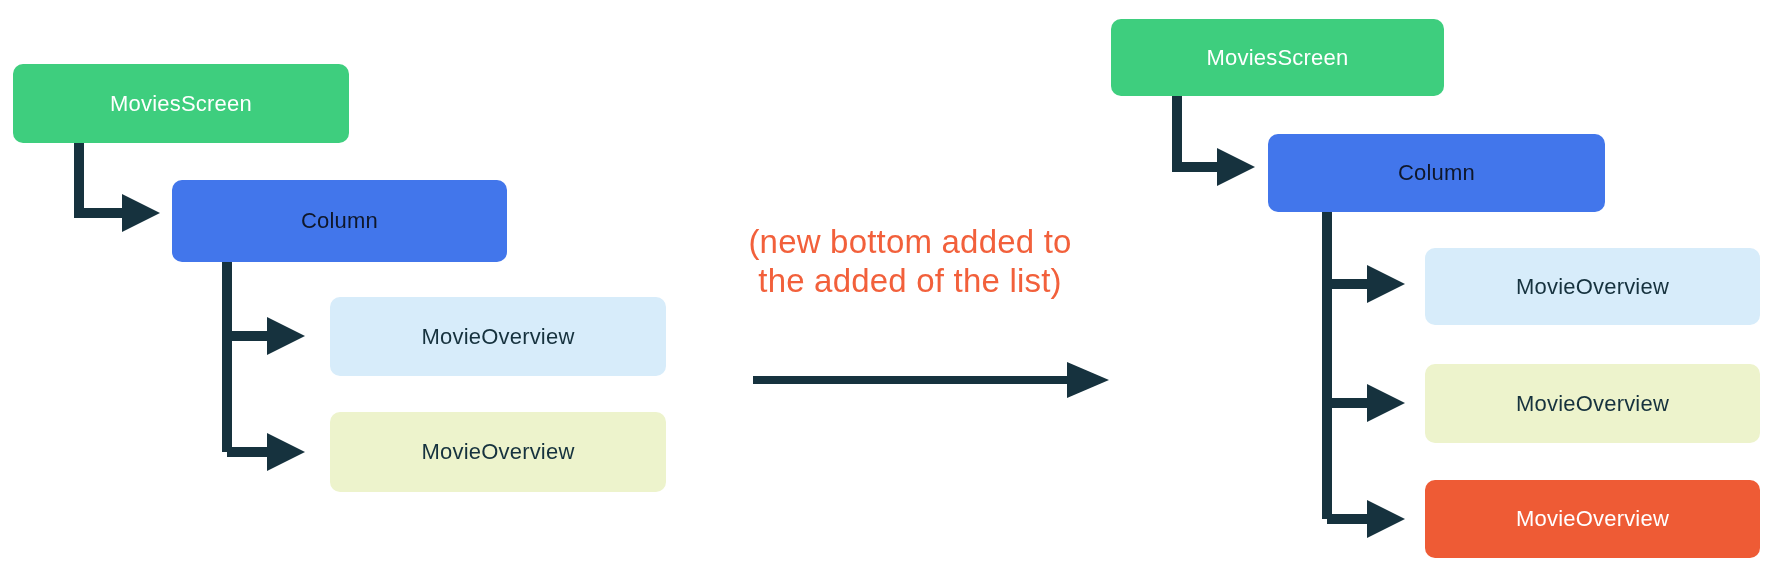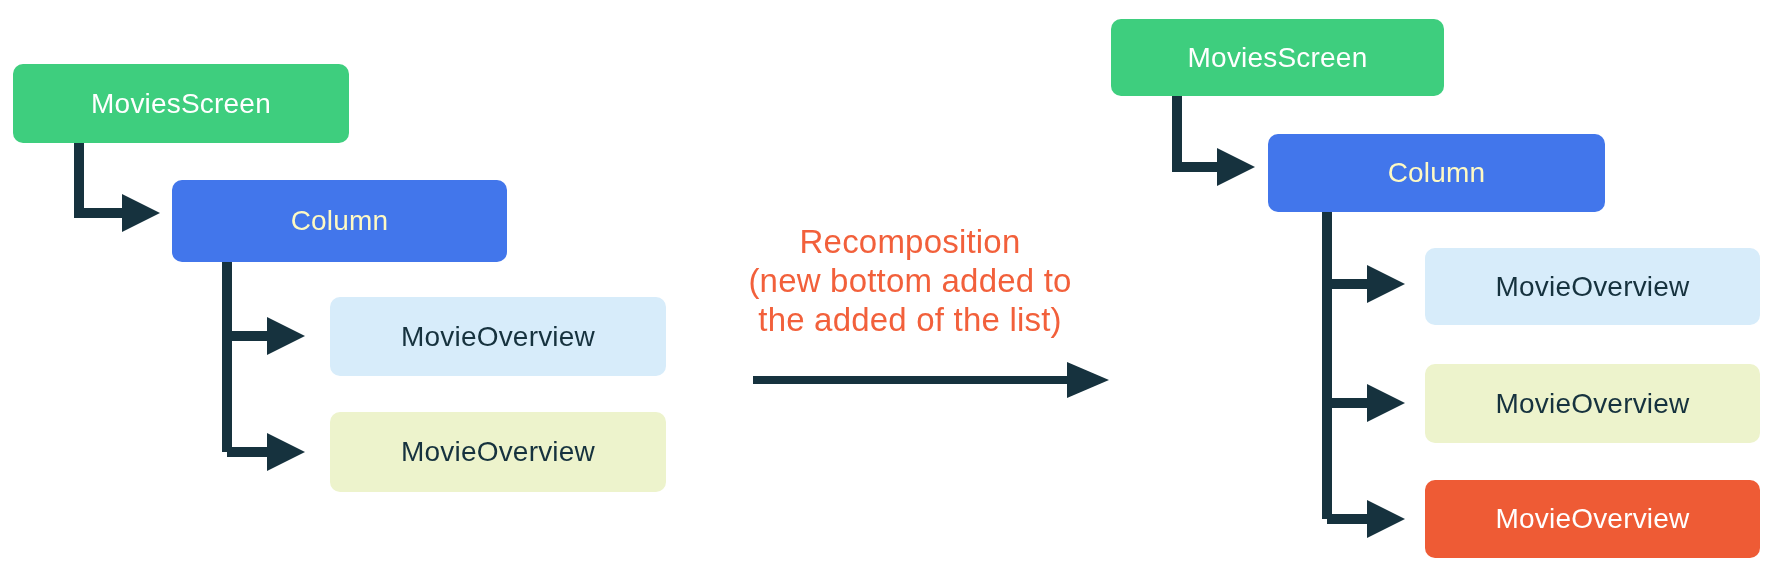--- a/index.html
+++ b/index.html
@@ -22,26 +22,26 @@
     width: 1779px;
     height: 584px;
     pointer-events: none;
   }
   .node {
     position: absolute;
     display: flex;
     align-items: center;
     justify-content: center;
     border-radius: 10px;
-    font-size: 28px;
+    font-size: 22px;
     letter-spacing: 0.2px;
     white-space: nowrap;
   }
   .node--green  { background: #3ECE7E; color: #ffffff; }
-  .node--blue   { background: #4276EB; color: #fef9c3; }
+  .node--blue   { background: #4276EB; color: #0f172a; }
   .node--lblue  { background: #D7ECFA; color: #16323E; }
   .node--lyellow{ background: #EDF3CC; color: #16323E; }
   .node--orange { background: #EE5B35; color: #ffffff; }
 
   
   .l-root   { left: 13px;  top: 64px;  width: 336px; height: 79px; }
   .l-column { left: 172px; top: 180px; width: 335px; height: 82px; }
   .l-mo1    { left: 330px; top: 297px; width: 336px; height: 79px; }
   .l-mo2    { left: 330px; top: 412px; width: 336px; height: 80px; }
 
@@ -102,21 +102,20 @@
       <polygon points="1067,362 1109,380 1067,398" fill="#16323E"></polygon>
     </g>
   </svg>
 
   <div class="node node--green l-root">MoviesScreen</div>
   <div class="node node--blue l-column">Column</div>
   <div class="node node--lblue l-mo1">MovieOverview</div>
   <div class="node node--lyellow l-mo2">MovieOverview</div>
 
   <div class="annotation">
-    <span>Recomposition</span>
     <span>(new bottom added to</span>
     <span>the added of the list)</span>
   </div>
 
   <div class="node node--green r-root">MoviesScreen</div>
   <div class="node node--blue r-column">Column</div>
   <div class="node node--lblue r-mo1">MovieOverview</div>
   <div class="node node--lyellow r-mo2">MovieOverview</div>
   <div class="node node--orange r-mo3">MovieOverview</div>
 

